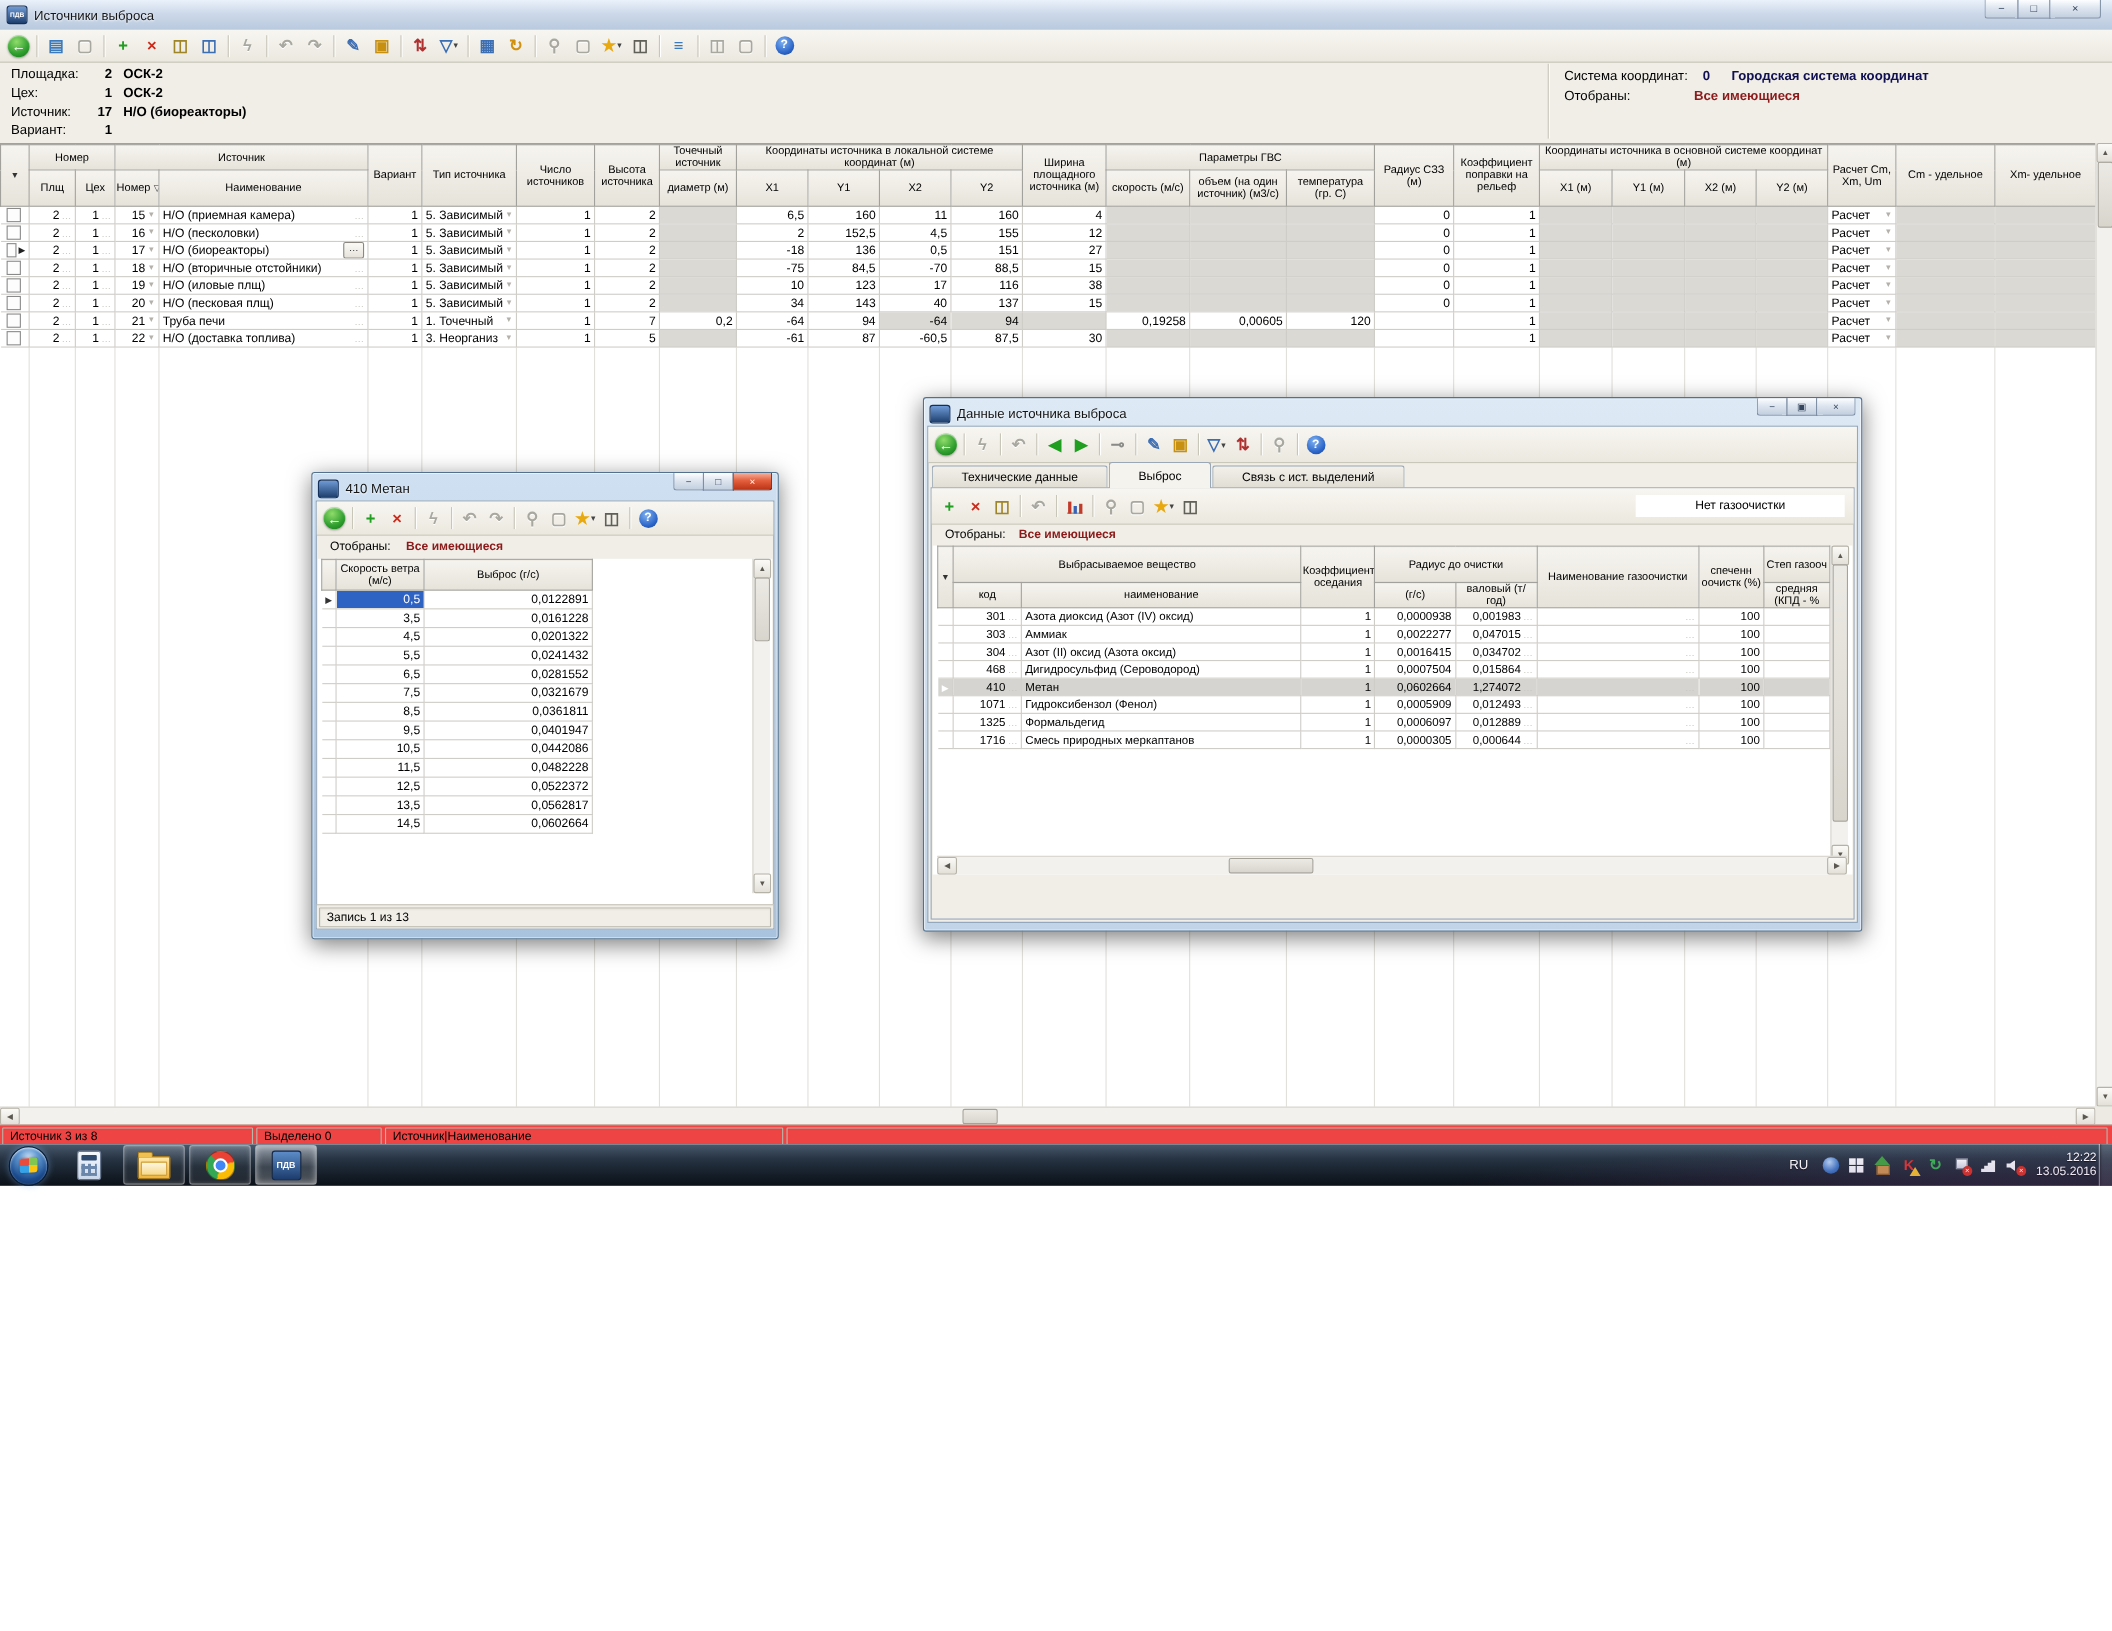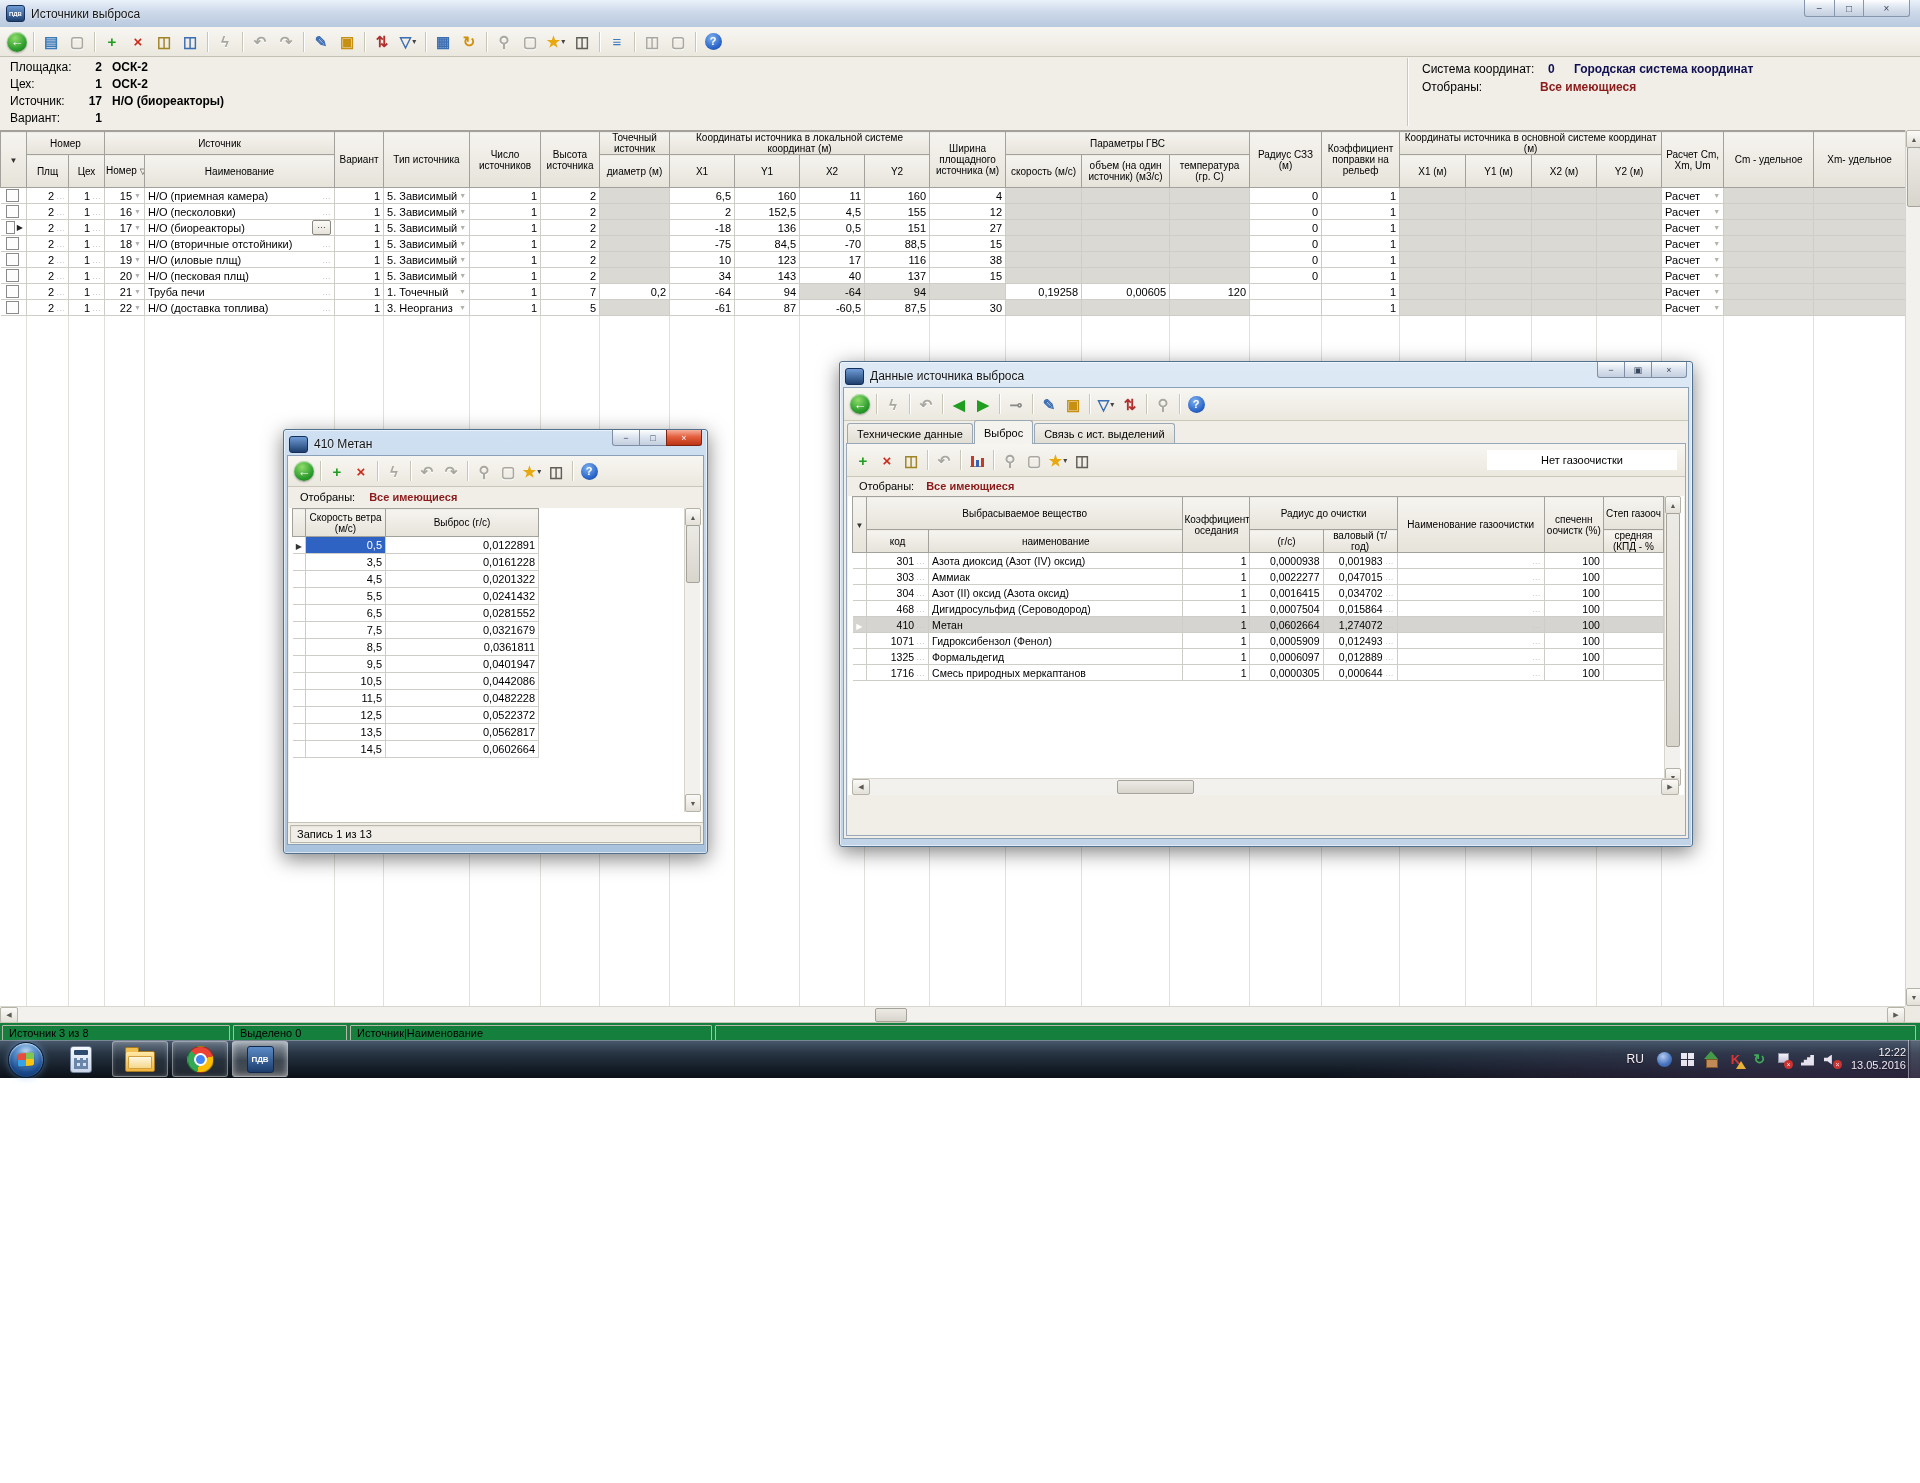--- a/index.html
+++ b/index.html
@@ -91,21 +91,21 @@
   .sb-track-v{position:absolute;background:#f2f1ed;border-left:1px solid #d8d5cd;}
   .sb-track-h{position:absolute;background:#f2f1ed;border-top:1px solid #d8d5cd;}
   .sb-btn{position:absolute;background:linear-gradient(#fbfaf7,#e3e0d8);border:1px solid #b5b2a8;border-radius:2px;
     display:flex;align-items:center;justify-content:center;font-size:7px;color:#5a5850;}
   .sb-thumb{position:absolute;background:linear-gradient(#eceae4,#d8d5cd);border:1px solid #a5a29a;border-radius:2px;}
   .main-vscroll{left:1905px;top:130px;width:15px;height:876px;}
   .main-hscroll{left:0;top:1006px;width:1905px;height:16px;}
   .corner-box{position:absolute;left:1905px;top:1006px;width:15px;height:16px;background:#eceae3;}
 
   
-  .statusbar{position:absolute;left:0;top:1022px;right:0;height:18px;background:#15803d;border-top:1px solid #c6c3b7;
+  .statusbar{position:absolute;left:0;top:1022px;right:0;height:18px;background:#ef4444;border-top:1px solid #c6c3b7;
     font-size:11px;display:flex;align-items:stretch;padding-top:1px;}
   .sb-cell{border:1px solid #b9b6ac;border-radius:1px;margin:1px 1px 1px 2px;display:flex;align-items:center;padding:0 6px;
     box-shadow:inset 0 1px 2px rgba(0,0,0,.05);}
   .statusbar .sb-cell:nth-child(1){width:214px;}
   .statusbar .sb-cell:nth-child(2){width:100px;}
   .statusbar .sb-cell:nth-child(3){width:348px;}
   .statusbar .sb-cell:nth-child(4){flex:1;margin-right:4px;}
 
   
   .dialog{position:absolute;border:1px solid #51718f;border-radius:3px;padding:3px;
@@ -139,21 +139,21 @@
   .dlg1 .dlg-status .sb-cell{flex:1;margin:1px 2px;}
   td.bluesel{background:#2e63c4 !important;color:#fff;}
   td.indcell{background:#efeee8;text-align:center;padding:0;}
   td.indcell .curarrow{color:#333;}
 
   
   .dlg2{left:839px;top:361px;width:846px;height:478px;z-index:20;background:linear-gradient(#dde9f5,#c2d4e7);}
   .dlg2 .dlg-body{height:450px;}
   .dlg2 .dlg-toolbar{top:0;height:32px;}
   .tabstrip{position:absolute;left:0;top:32px;right:0;height:24px;display:flex;align-items:flex-end;padding-left:3px;}
-  .tab{height:20px;display:flex;align-items:center;padding:0 9px;font-size:11px;
+  .tab{height:20px;display:flex;align-items:center;padding:0 26px;font-size:11px;
     background:linear-gradient(#f2f0ea,#e0ddd3);border:1px solid #9aa7b5;border-bottom:none;border-radius:3px 3px 0 0;margin-right:1px;}
   .tab.active{height:23px;background:#f5f3ee;font-weight:normal;position:relative;z-index:2;}
   .dlg2-panel{position:absolute;left:2px;right:2px;top:55px;bottom:2px;border:1px solid #98a8bc;background:#f0eee7;}
   .dlg2-toolbar{position:absolute;left:0;right:0;top:0;height:32px;display:flex;align-items:center;padding-left:4px;
     background:linear-gradient(#f8f6f1,#ebe8df);border-bottom:1px solid #c9c6ba;}
   .dlg2-toolbar .tb-btn{width:22px;height:22px;}
   .gas-label{position:absolute;left:640px;width:190px;height:20px;top:6px;background:#fff;
     display:flex;align-items:center;justify-content:center;font-size:11px;}
   .dlg2-filter{position:absolute;left:0;right:0;top:32px;height:20px;font-size:11px;display:flex;align-items:center;}
   .dlg2-filter .lbl{margin-left:12px;}

